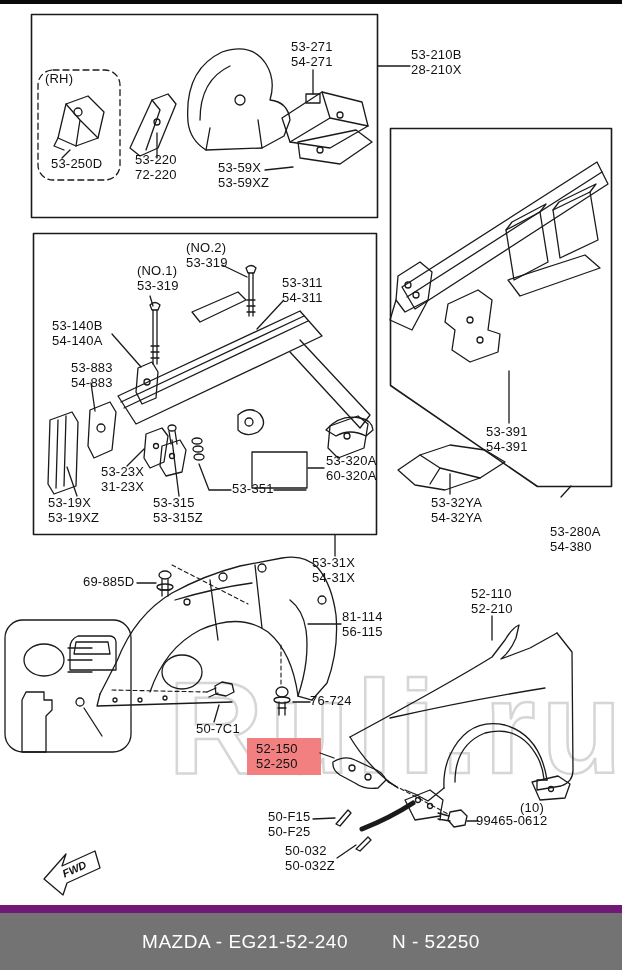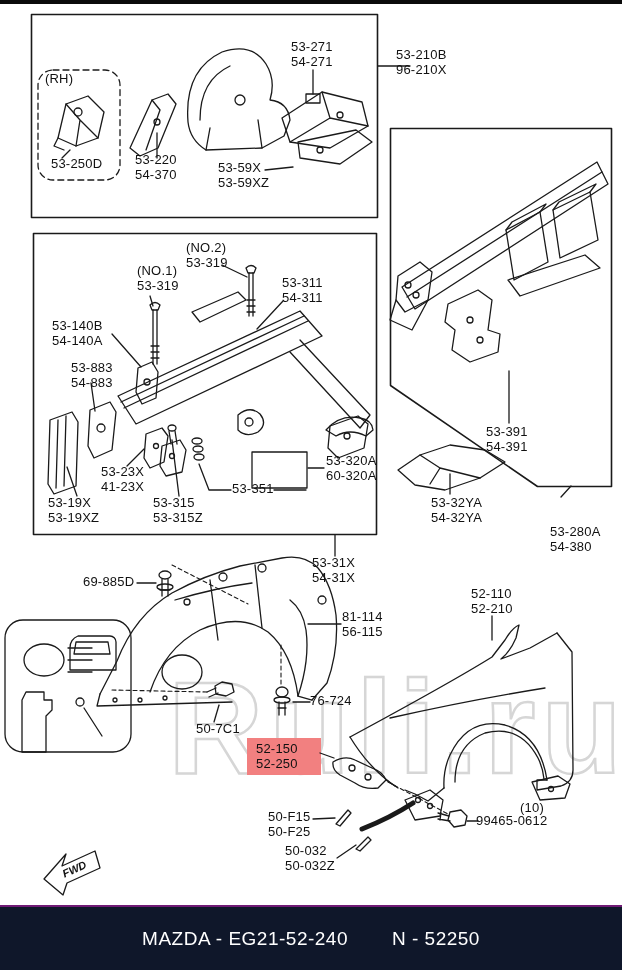--- a/index.html
+++ b/index.html
@@ -15,21 +15,21 @@
   svg .wm{stroke:#d6d6d6;stroke-width:2.5;}
   svg .fwdtext{fill:#111;stroke:none;font:italic bold 11px "Liberation Sans",sans-serif;}
   .pl{position:absolute;z-index:3;font-size:13px;line-height:15px;color:#111;
       white-space:nowrap;letter-spacing:.2px;}
   #watermark-text{position:absolute;left:132px;top:662px;z-index:1;
       font-size:132px;font-weight:bold;letter-spacing:6px;line-height:132px;
       color:transparent;padding-left:36px;-webkit-text-stroke:2.5px #d6d6d6;}
   #hl-box{position:absolute;left:247px;top:738px;width:74px;height:37px;
       background:#f28080;z-index:2;}
   #footer{position:absolute;left:0;top:905px;width:622px;height:65px;
-      box-sizing:border-box;border-top:2px solid #701a75;background:#0f172a;
+      box-sizing:border-box;border-top:8px solid #701a75;background:#737373;
       display:flex;align-items:center;justify-content:center;gap:44px;z-index:4;}
   #footer span{color:#fff;font-size:19px;letter-spacing:.5px;}
 </style>
 </head>
 <body>
 
 <div id="stage">
 
   <div id="topbar"></div>
 
@@ -240,33 +240,33 @@
   </svg>
 
   <div class="pl" style="left:45px;top:71px">
     <div>(RH)</div>
     </div>
   <div class="pl" style="left:51px;top:156px">
     <div>53-250D</div>
     </div>
   <div class="pl" style="left:135px;top:152px">
     <div>53-220</div>
-      <div>54-370</div>
+      <div>72-220</div>
     </div>
   <div class="pl" style="left:218px;top:160px">
     <div>53-59X</div>
       <div>53-59XZ</div>
     </div>
   <div class="pl" style="left:291px;top:39px">
     <div>53-271</div>
       <div>54-271</div>
     </div>
-  <div class="pl" style="left:396px;top:47px">
+  <div class="pl" style="left:411px;top:47px">
     <div>53-210B</div>
-      <div>96-210X</div>
+      <div>28-210X</div>
     </div>
 
   <div class="pl" style="left:186px;top:240px">
     <div>(NO.2)</div>
       <div>53-319</div>
     </div>
   <div class="pl" style="left:137px;top:263px">
     <div>(NO.1)</div>
       <div>53-319</div>
     </div>
@@ -277,21 +277,21 @@
   <div class="pl" style="left:52px;top:318px">
     <div>53-140B</div>
       <div>54-140A</div>
     </div>
   <div class="pl" style="left:71px;top:360px">
     <div>53-883</div>
       <div>54-883</div>
     </div>
   <div class="pl" style="left:101px;top:464px">
     <div>53-23X</div>
-      <div>41-23X</div>
+      <div>31-23X</div>
     </div>
   <div class="pl" style="left:48px;top:495px">
     <div>53-19X</div>
       <div>53-19XZ</div>
     </div>
   <div class="pl" style="left:153px;top:495px">
     <div>53-315</div>
       <div>53-315Z</div>
     </div>
   <div class="pl" style="left:232px;top:481px">

